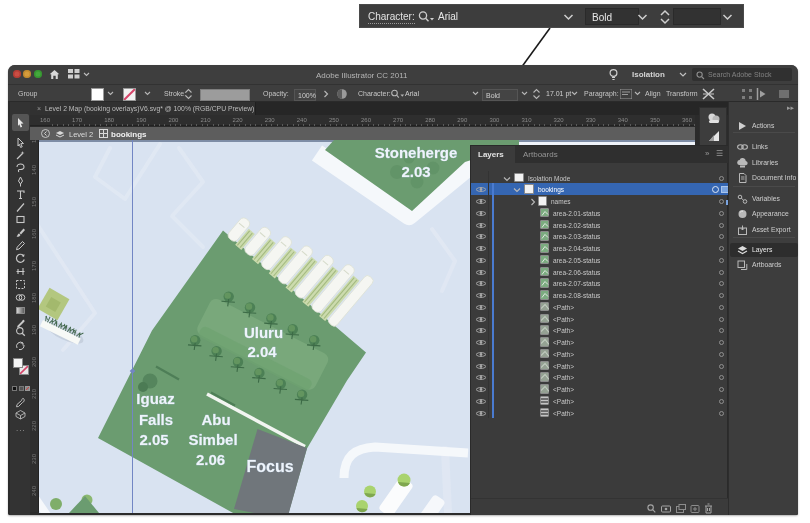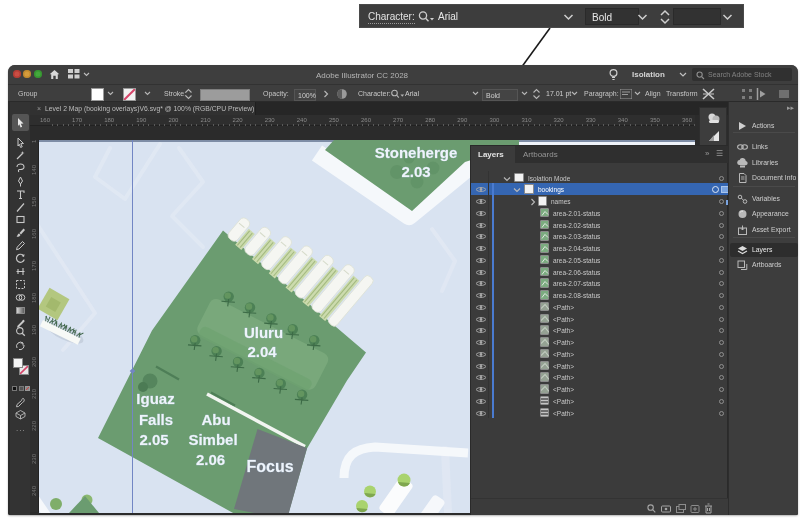--- a/index.html
+++ b/index.html
@@ -48,21 +48,21 @@
   </svg>
   <svg class="abs" style="left:60px;top:4px;" width="12" height="10" viewBox="0 0 12 10">
     <rect x="0" y="0" width="5" height="4" fill="#d0d0d0"></rect>
         <rect x="6.5" y="0" width="5" height="4" fill="#d0d0d0"></rect>
     <rect x="0" y="5.5" width="5" height="4" fill="#d0d0d0"></rect>
         <rect x="6.5" y="5.5" width="5" height="4" fill="#d0d0d0"></rect>
   </svg>
   <svg class="abs" style="left:75px;top:7px;" width="7" height="5">
         <path d="M1 1 L3.5 3.5 L6 1" stroke="#bdbdbd" stroke-width="1.1" fill="none"></path>
       </svg>
-  <div class="txt" style="left:308px;top:5.5px;font-size:8px;color:#b5b5b5;">Adobe Illustrator CC 2028</div>
+  <div class="txt" style="left:308px;top:5.5px;font-size:8px;color:#b5b5b5;">Adobe Illustrator CC 2011</div>
   <svg class="abs" style="left:600px;top:2.5px;" width="11" height="14" viewBox="0 0 11 14">
     <circle cx="5.5" cy="5" r="3.4" fill="none" stroke="#cfcfcf" stroke-width="1.2"></circle>
     <line x1="4" y1="9.5" x2="7" y2="9.5" stroke="#cfcfcf" stroke-width="1.2"></line>
     <line x1="4.4" y1="11.5" x2="6.6" y2="11.5" stroke="#cfcfcf" stroke-width="1.2"></line>
   </svg>
   <div class="txt" style="left:624px;top:4.5px;font-size:8px;font-weight:bold;color:#d4d4d4;">Isolation</div>
   <svg class="abs" style="left:671px;top:7px;" width="8" height="6">
         <path d="M1 1 L4 4 L7 1" stroke="#c0c0c0" stroke-width="1.2" fill="none"></path>
       </svg>
   <div class="abs" style="left:684px;top:3px;width:100px;height:13px;background:#303030;border-radius:2px;">
@@ -398,20 +398,37 @@
         <div class="abs" style="left:647.9499999999999px;top:8.5px;width:1px;height:2.5px;background:#5a5a5a;"></div>
         <div class="abs" style="left:653.3px;top:8.5px;width:1px;height:2.5px;background:#5a5a5a;"></div>
         <div class="abs" style="left:658.65px;top:8.5px;width:1px;height:2.5px;background:#5a5a5a;"></div>
         <div class="abs" style="left:664.0px;top:8.5px;width:1px;height:2.5px;background:#5a5a5a;"></div>
         <div class="abs" style="left:669.3499999999999px;top:8.5px;width:1px;height:2.5px;background:#5a5a5a;"></div>
         <div class="abs" style="left:674.6999999999999px;top:8.5px;width:1px;height:2.5px;background:#5a5a5a;"></div>
         <div class="abs" style="left:680.05px;top:8.5px;width:1px;height:2.5px;background:#5a5a5a;"></div>
         <div class="abs" style="left:685.4px;top:8.5px;width:1px;height:2.5px;background:#5a5a5a;"></div>
 </div>
 
+<div class="abs" style="left:22px;top:24.5px;width:665px;height:13px;background:#5d5d5d;">
+  <svg class="abs" style="left:11px;top:2.5px;" width="9" height="9">
+          <circle cx="4.5" cy="4.5" r="4" fill="none" stroke="#cfcfcf" stroke-width="0.9"></circle>
+          <path d="M5.5 2.5 L3.5 4.5 L5.5 6.5" stroke="#cfcfcf" stroke-width="1" fill="none"></path>
+        </svg>
+  <svg class="abs" style="left:25px;top:2px;" width="10" height="10" viewBox="0 0 10 10">
+          <path d="M1 4 L5 2 L9 4 L5 6 Z" fill="#d9d9d9"></path>
+          <path d="M1 6 L5 8 L9 6" stroke="#d9d9d9" stroke-width="1" fill="none"></path>
+        </svg>
+  <div class="txt" style="left:39px;top:3px;font-size:7.5px;color:#dcdcdc;">Level 2</div>
+  <svg class="abs" style="left:69px;top:2.5px;" width="9" height="9" viewBox="0 0 9 9">
+          <rect x="0.5" y="0.5" width="8" height="8" fill="none" stroke="#d9d9d9" stroke-width="1"></rect>
+          <line x1="4.5" y1="0.5" x2="4.5" y2="8.5" stroke="#d9d9d9" stroke-width="1"></line>
+          <line x1="0.5" y1="4.5" x2="8.5" y2="4.5" stroke="#d9d9d9" stroke-width="1"></line>
+        </svg>
+  <div class="txt" style="left:81px;top:3px;font-size:8px;font-weight:bold;color:#f2f2f2;">bookings</div>
+</div>
 <div class="abs" style="left:22px;top:37.5px;width:9px;height:372px;background:#2e2e2e;border-right:1px solid #222;overflow:hidden;">
         <div class="txt" style="left:-5px;top:-5.0px;width:18px;text-align:center;font-size:6px;color:#777;transform:rotate(-90deg);">130</div>
         <div class="txt" style="left:-5px;top:27.1px;width:18px;text-align:center;font-size:6px;color:#777;transform:rotate(-90deg);">140</div>
         <div class="txt" style="left:-5px;top:59.2px;width:18px;text-align:center;font-size:6px;color:#777;transform:rotate(-90deg);">150</div>
         <div class="txt" style="left:-5px;top:91.30000000000001px;width:18px;text-align:center;font-size:6px;color:#777;transform:rotate(-90deg);">160</div>
         <div class="txt" style="left:-5px;top:123.4px;width:18px;text-align:center;font-size:6px;color:#777;transform:rotate(-90deg);">170</div>
         <div class="txt" style="left:-5px;top:155.5px;width:18px;text-align:center;font-size:6px;color:#777;transform:rotate(-90deg);">180</div>
         <div class="txt" style="left:-5px;top:187.60000000000002px;width:18px;text-align:center;font-size:6px;color:#777;transform:rotate(-90deg);">190</div>
         <div class="txt" style="left:-5px;top:219.70000000000002px;width:18px;text-align:center;font-size:6px;color:#777;transform:rotate(-90deg);">200</div>
         <div class="txt" style="left:-5px;top:251.8px;width:18px;text-align:center;font-size:6px;color:#777;transform:rotate(-90deg);">210</div>

